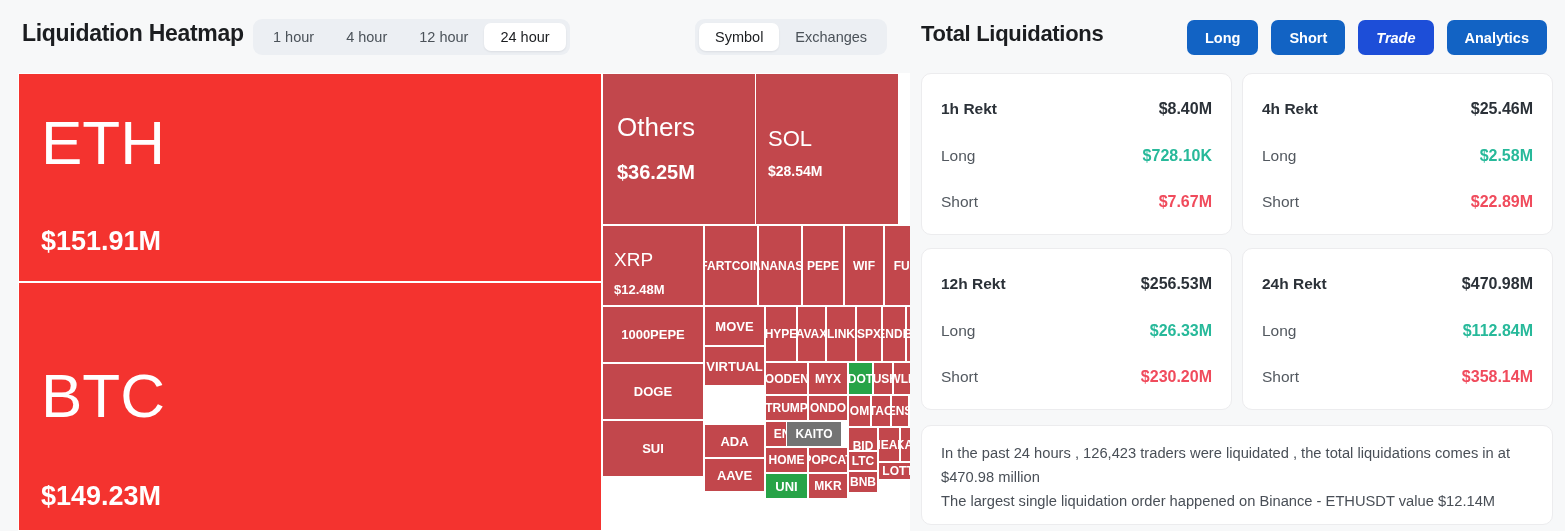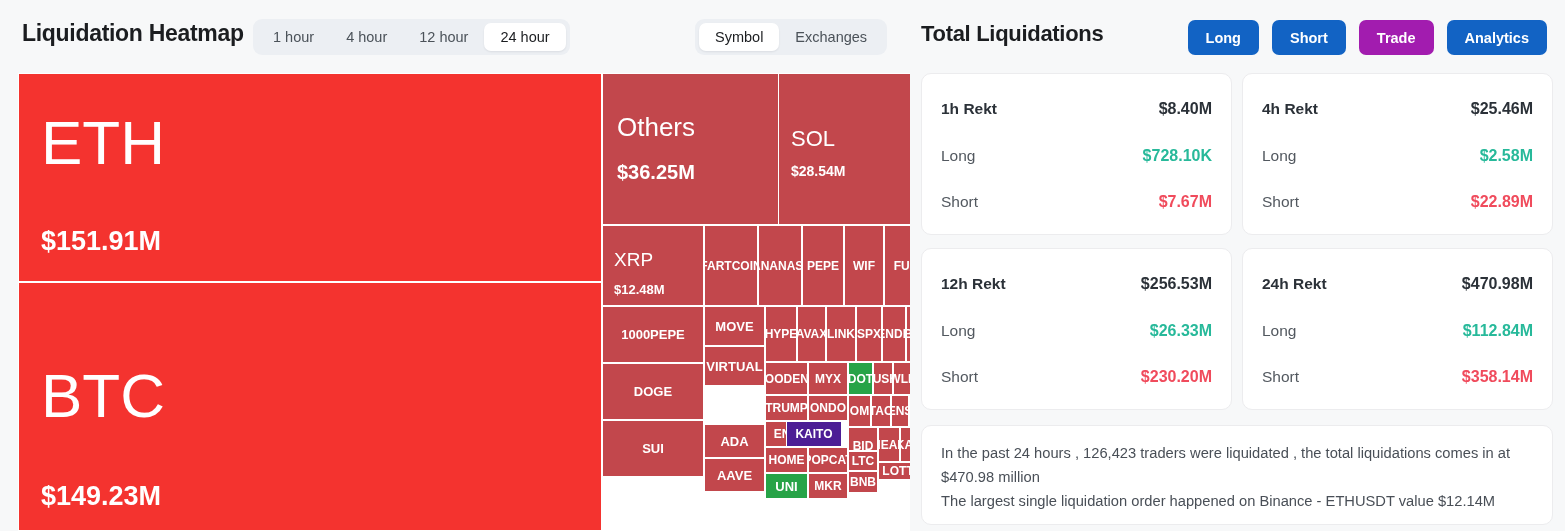--- a/index.html
+++ b/index.html
@@ -178,39 +178,39 @@
     <div class="seg" id="seg-mode">
         <button class="seg-btn active">Symbol</button>
         <button class="seg-btn">Exchanges</button>
       </div>
 
     <div class="section-title">Total Liquidations</div>
 
     <div class="actions">
         <button class="action-btn" style="background: rgb(18, 99, 196);">Long</button>
         <button class="action-btn" style="background: rgb(18, 99, 196);">Short</button>
-        <button class="action-btn" style="background: #a21caf;">Trade</button>
+        <button class="action-btn" style="background: #1d4ed8; font-style: italic;">Trade</button>
         <button class="action-btn" style="background: rgb(18, 99, 196);">Analytics</button>
       </div>
   </div>
 
   <div class="treemap" id="treemap">
       <div class="tile" style="left: 0px; top: 0px; width: 584px; height: 209px; background: rgb(244, 51, 47);">
         <span class="tl-name" style="font-size: 62px; left: 22px; top: 38px;">ETH</span>
         <span class="tl-val" style="font-size: 27px; left: 22px; top: 154px;">$151.91M</span>
       </div>
       <div class="tile" style="left: 0px; top: 209px; width: 584px; height: 249px; background: rgb(244, 51, 47);">
         <span class="tl-name" style="font-size: 62px; left: 22px; top: 82px;">BTC</span>
         <span class="tl-val" style="font-size: 27px; left: 22px; top: 200px;">$149.23M</span>
       </div>
       <div class="tile" style="left: 584px; top: 0px; width: 182px; height: 152px; background: rgb(194, 71, 76);">
         <span class="tl-name" style="font-size: 26px; left: 14px; top: 40px;">Others</span>
         <span class="tl-val" style="font-size: 20px; left: 14px; top: 88px;">$36.25M</span>
       </div>
-      <div class="tile" style="left: 760px; top: 0px; width: 144px; height: 152px; background: rgb(194, 71, 76);">
+      <div class="tile" style="left: 737px; top: 0px; width: 144px; height: 152px; background: rgb(194, 71, 76);">
         <span class="tl-name" style="font-size: 22px; left: 12px; top: 54px;">SOL</span>
         <span class="tl-val" style="font-size: 14px; left: 12px; top: 90px;">$28.54M</span>
       </div>
       <div class="tile" style="left: 584px; top: 152px; width: 102px; height: 81px; background: rgb(194, 71, 76);">
         <span class="tl-name" style="font-size: 19px; left: 11px; top: 24px;">XRP</span>
         <span class="tl-val" style="font-size: 13px; left: 11px; top: 57px;">$12.48M</span>
       </div>
       <div class="tile c" style="left: 686px; top: 152px; width: 54px; height: 81px; background: rgb(194, 71, 76);">
         <span class="tl-name" style="font-size: 12px;">FARTCOIN</span>
       </div>
@@ -297,21 +297,21 @@
       </div>
       <div class="tile c" style="left: 873px; top: 322px; width: 18px; height: 32px; background: rgb(194, 71, 76);">
         <span class="tl-name" style="font-size: 12px;">ENS</span>
       </div>
       <div class="tile c" style="left: 891px; top: 322px; width: 19px; height: 32px; background: rgb(194, 71, 76);">
         <span class="tl-name" style="font-size: 12px;">INJ</span>
       </div>
       <div class="tile c" style="left: 747px; top: 348px; width: 43px; height: 26px; background: rgb(194, 71, 76);">
         <span class="tl-name" style="font-size: 12px;">ENA</span>
       </div>
-      <div class="tile c" style="left: 768px; top: 348px; width: 56px; height: 26px; background: #4c1d95;">
+      <div class="tile c" style="left: 768px; top: 348px; width: 56px; height: 26px; background: #737373;">
         <span class="tl-name" style="font-size: 12px;">KAITO</span>
       </div>
       <div class="tile c" style="left: 830px; top: 354px; width: 30px; height: 24px; background: rgb(194, 71, 76);">
         <span class="tl-name" style="font-size: 12px; margin-top: 13px;">BID</span>
       </div>
       <div class="tile c" style="left: 860px; top: 354px; width: 22px; height: 35px; background: rgb(194, 71, 76);">
         <span class="tl-name" style="font-size: 12px;">NEAR</span>
       </div>
       <div class="tile c" style="left: 882px; top: 354px; width: 17px; height: 35px; background: rgb(194, 71, 76);">
         <span class="tl-name" style="font-size: 12px;">KAS</span>

